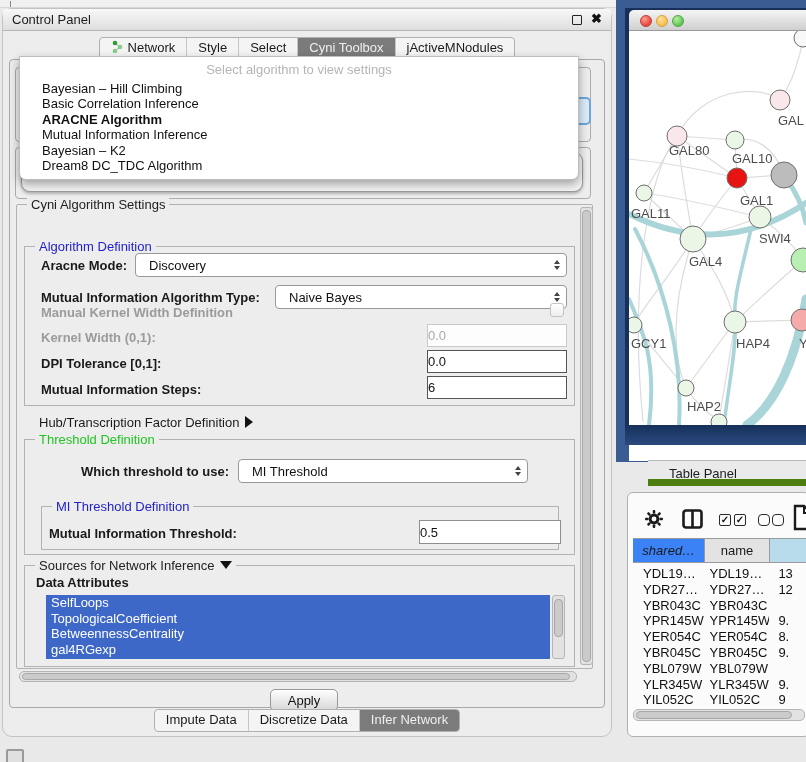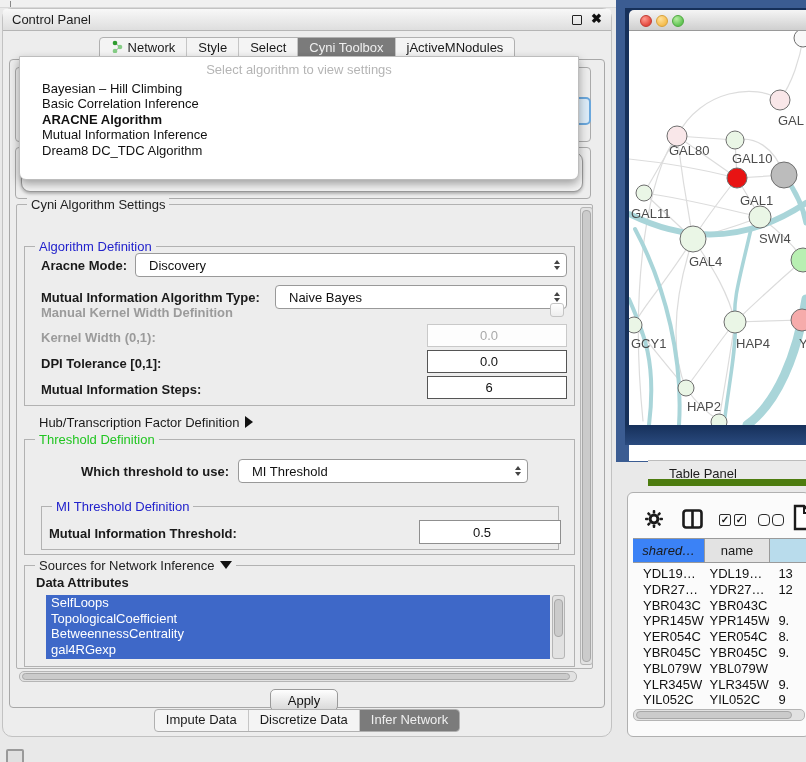--- a/index.html
+++ b/index.html
@@ -34,21 +34,21 @@
   .ov-list{margin-top:4px;}
   .ov-item{font-size:13px;color:#111;line-height:15.4px;padding-left:22px;white-space:nowrap;}
   .ov-item.sel{font-weight:bold;}
   .group{border:1px solid #b2b2b2;background:var(--panel);}
   .legend{position:absolute;top:-8px;left:10px;background:var(--panel);padding:0 4px;font-size:13px;white-space:nowrap;}
   .combo{background:#fff;border:1px solid #999;border-radius:4px;display:flex;align-items:center;}
   .combo .val{font-size:13px;color:#111;padding-left:13px;flex:1;white-space:nowrap;}
   .spin{width:18px;display:flex;flex-direction:column;align-items:center;gap:2px;}
   .tri-up{width:0;height:0;border-left:3.5px solid transparent;border-right:3.5px solid transparent;border-bottom:4.5px solid #444;}
   .tri-dn{width:0;height:0;border-left:3.5px solid transparent;border-right:3.5px solid transparent;border-top:4.5px solid #444;}
-  .field{border:1px solid #555;background:#fff;font-size:13px;color:#111;text-align:center;padding-right:16px;font-family:"Liberation Sans",sans-serif;}
+  .field{border:1px solid #555;background:#fff;font-size:13px;color:#111;text-align:left;padding-right:16px;font-family:"Liberation Sans",sans-serif;}
   .field.softer{border-color:#8f8f8f;}
   .field:disabled,.field.off{border-color:#c9c9c9;color:#a9a9a9;background:#fdfdfd;}
   .checkbox{width:14px;height:14px;border:1px solid #c4c4c4;border-radius:3px;background:linear-gradient(#fff,#ededed);}
   .attr-list{background:var(--sel-blue);overflow:hidden;}
   .attr-item{color:#fff;font-size:13px;line-height:15.5px;padding-left:5px;white-space:nowrap;}
   .sbar-v{background:#e2e2e2;border:1px solid #b5b5b5;border-radius:3px;}
   .sbar-v .thumb{position:absolute;left:1px;right:1px;background:#cbcbcb;border:1px solid #a8a8a8;border-radius:4px;}
   .sbar-h{background:#e2e2e2;border:1px solid #b5b5b5;border-radius:5px;}
   .sbar-h .thumb{position:absolute;top:1px;bottom:1px;background:#cbcbcb;border:1px solid #a8a8a8;border-radius:5px;}
   .apply{border:1px solid #9a9a9a;border-radius:5px;background:linear-gradient(#fefefe,#d8d8d8);font-size:13px;color:#111;font-family:"Liberation Sans",sans-serif;}
@@ -125,20 +125,21 @@
   <div class="abs ghost-group" style="left:12px;top:138px;width:576px;height:52px;"></div>
   <div class="abs ghost-combo" style="left:18px;top:143px;width:562px;height:40px;"></div>
 
   <div class="abs overlay">
     <div class="ov-head">Select algorithm to view settings</div>
     <div class="ov-list" id="algoList">
         <div class="ov-item">Bayesian – Hill Climbing</div>
         <div class="ov-item">Basic Correlation Inference</div>
         <div class="ov-item sel">ARACNE Algorithm</div>
         <div class="ov-item">Mutual Information Inference</div>
+        <div class="ov-item">Bayesian – K2</div>
         <div class="ov-item">Dream8 DC_TDC Algorithm</div>
       </div>
   </div>
 
   <div class="abs group" style="left:13px;top:195px;width:577px;height:465px;border-radius:2px;">
     <span class="legend" style="color:#222;">Cyni Algorithm Settings</span>
   </div>
 
   <div class="abs group" style="left:21px;top:237px;width:551px;height:160px;">
     <span class="legend" style="color:var(--legend-blue);">Algorithm Definition</span>

